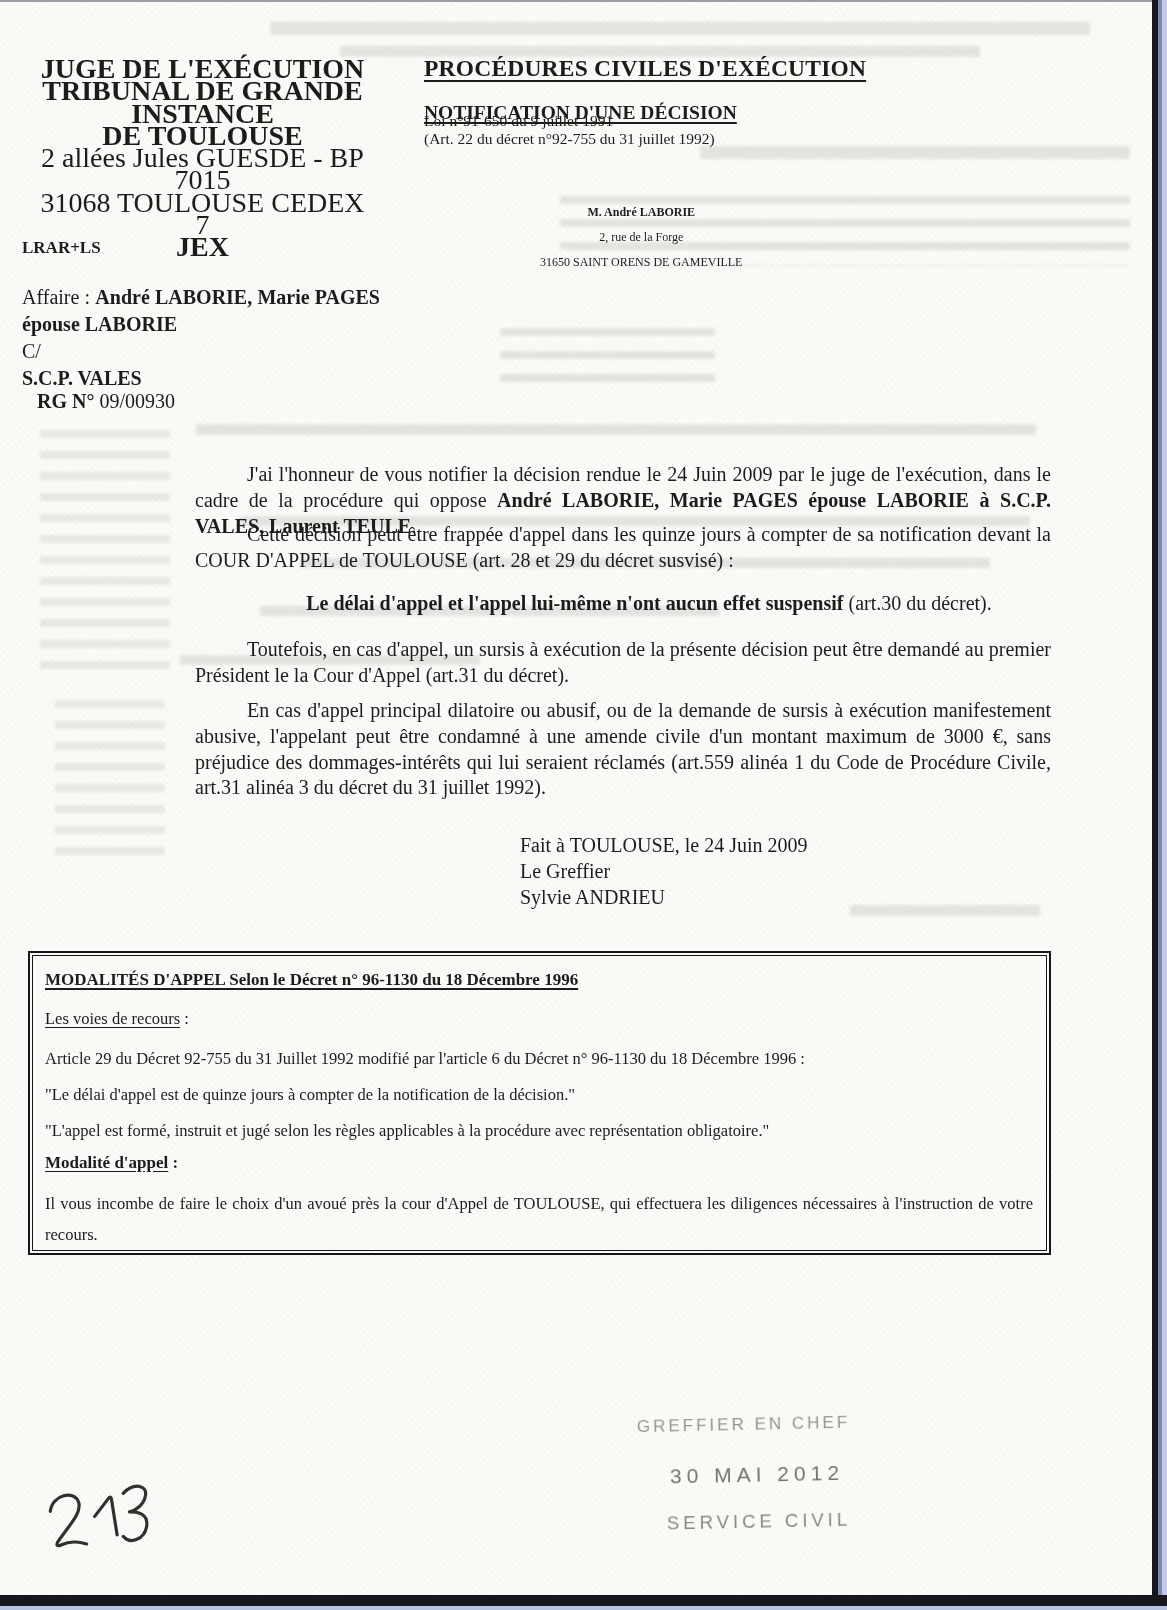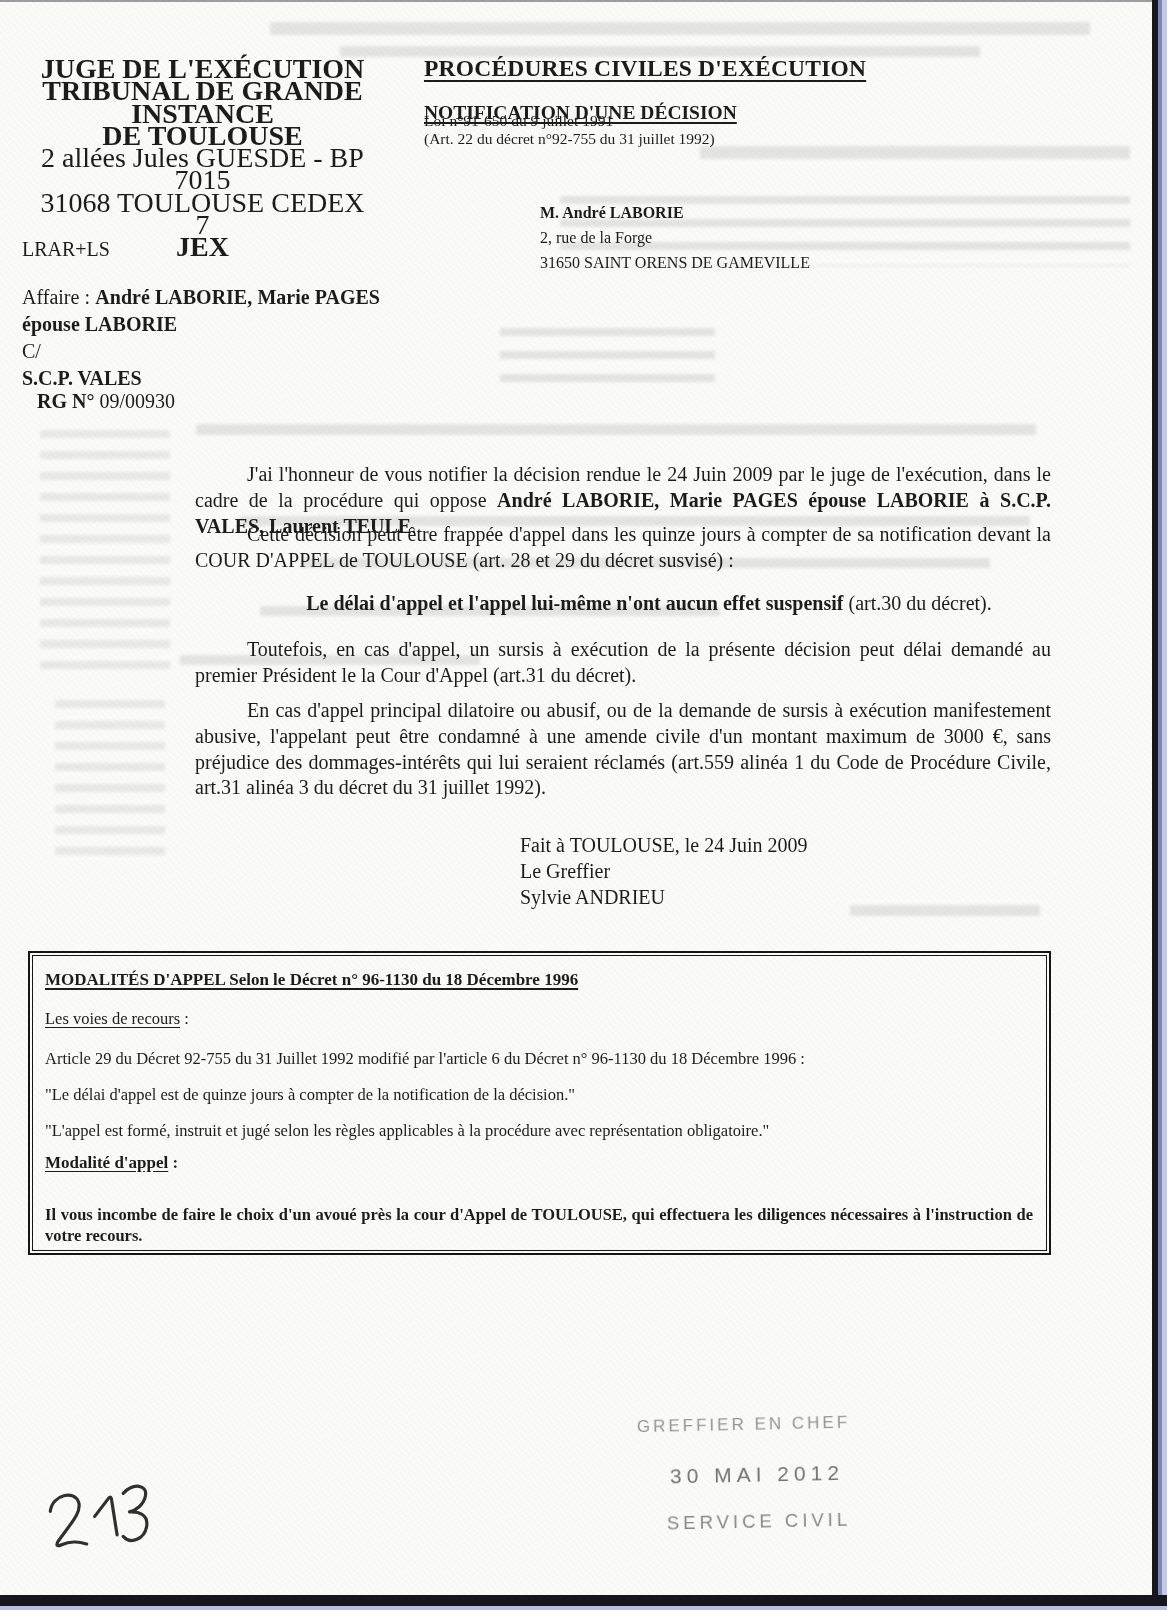--- a/index.html
+++ b/index.html
@@ -22,33 +22,33 @@
   
   .ghost { position:absolute; opacity:.22; filter:blur(1.8px); border-radius:2px;
     background:linear-gradient(#96968f,#96968f); pointer-events:none; }
   .ghost.multi { background:repeating-linear-gradient(180deg,#96968f 0 8px,transparent 8px 23px); }
   .ghost.col { background:repeating-linear-gradient(180deg,#9a9a93 0 8px,transparent 8px 21px); opacity:.18; }
 
   
   .sender-head { left:30px; top:58px; width:345px; text-align:center;
     font-size:28px; line-height:22.3px; }
   .bold { font-weight:bold; }
-  .mailmode { left:22px; top:238px; font-size:20px; font-weight:normal; }
+  .mailmode { left:22px; top:238px; font-size:17px; font-weight:bold; }
   .affaire { left:22px; top:284px; width:358px; font-size:20px; line-height:27px; text-align:justify; }
   .affaire .line { text-align:left; }
   .rg { left:22px; top:390px; font-size:20px;margin-left:15px; }
 
   
   .main-title { left:424px; top:55px; font-size:23.5px; font-weight:bold;
     text-decoration:underline; text-decoration-thickness:2px; text-underline-offset:4px; letter-spacing:.2px; }
   .sub-title { left:424px; top:102px; font-size:19.5px; font-weight:bold;
     text-decoration:underline; text-decoration-thickness:1.5px; text-underline-offset:3px; }
   .law-ref { left:424px; top:112px; font-size:15.5px; }
   .decree-ref { left:424px; top:130px; font-size:15.5px; }
-  .recipient { left:540px; top:200px; font-size:16px; line-height:25px; }
+  .recipient { left:540px; top:200px; font-size:12px; line-height:25px;text-align:center; }
 
   
   .para { left:195px; width:856px; font-size:20px; line-height:25.8px;
     text-align:justify; text-indent:52px; }
   .p1 { top:428px;margin-top:34px; } .p2 { top:522px; } .p3 { top:591px; text-align:center; }
   .p4 { top:637px; } .p5 { top:698px; }
   .signature { left:520px; top:832px; font-size:20px; line-height:26px; }
 
   
   .appeal-box { left:28px; top:951px; width:1019px; height:300px;
@@ -56,21 +56,21 @@
   .appeal-inner { position:absolute; left:2px; top:2px; right:2px; bottom:2px;
     border:1.5px solid #161616; }
   .bx { position:absolute; left:12px; font-size:16.5px; }
   .bx-title { top:14px; font-size:17px; font-weight:bold;
     text-decoration:underline; text-decoration-thickness:1.5px; text-underline-offset:3px; }
   .bx-voies { top:53px; }
   .bx-article { top:93px; }
   .bx-q1 { top:129px; }
   .bx-q2 { top:165px; }
   .bx-modalite { top:197px; font-size:17px; font-weight:bold; }
-  .bx-instruction { top:248px; width:988px; text-align:justify; line-height:21px;font-weight:bold; }
+  .bx-instruction { top:232px; width:988px; text-align:justify; line-height:31px; }
   .u1 { text-decoration:underline; text-underline-offset:3px; }
 
   
   .stamp { left:598px; top:1415px; width:280px; height:130px;
     transform:rotate(-1.2deg);
     font-family:"Liberation Sans","DejaVu Sans",sans-serif; }
   .stamp div { position:absolute; white-space:nowrap; }
   .stamp-l1 { top:0; left:40px; font-size:17px; letter-spacing:3px;
     color:rgba(122,122,118,.8); filter:blur(.5px); }
   .stamp-l2 { top:48px; left:72px; font-size:21px; letter-spacing:5px;
@@ -137,21 +137,21 @@
     <div>31650 SAINT ORENS DE GAMEVILLE</div>
   </div>
 
   <div class="abs para p1">
     <span>J'ai l'honneur de vous notifier la décision rendue le 24 Juin 2009 par le juge de l'exécution, dans le cadre de la procédure qui oppose </span><span class="bold">André LABORIE, Marie PAGES épouse LABORIE à S.C.P. VALES, Laurent TEULE</span><span>.</span>
   </div>
   <div class="abs para p2">Cette décision peut être frappée d'appel dans les quinze jours à compter de sa notification devant la COUR D'APPEL de TOULOUSE  (art. 28 et 29 du décret susvisé) :</div>
   <div class="abs para p3">
     <span class="bold">Le délai d'appel et l'appel lui-même n'ont aucun effet suspensif</span><span> (art.30 du décret).</span>
   </div>
-  <div class="abs para p4">Toutefois, en cas d'appel, un sursis à exécution de la présente décision peut délai demandé au premier Président le la Cour d'Appel (art.31 du décret).</div>
+  <div class="abs para p4">Toutefois, en cas d'appel, un sursis à exécution de la présente décision peut être demandé au premier Président le la Cour d'Appel (art.31 du décret).</div>
   <div class="abs para p5">En cas d'appel principal dilatoire ou abusif, ou de la demande de sursis à exécution manifestement abusive, l'appelant peut être condamné à une amende civile d'un montant maximum de 3000 €, sans préjudice des dommages-intérêts qui lui seraient réclamés (art.559 alinéa 1 du Code de Procédure Civile, art.31 alinéa 3 du décret du 31 juillet 1992).</div>
 
   <div class="abs signature">
     <div>Fait à TOULOUSE, le 24 Juin 2009</div>
     <div>Le Greffier</div>
     <div>Sylvie ANDRIEU</div>
   </div>
 
   <div class="abs appeal-box">
     <div class="appeal-inner">

